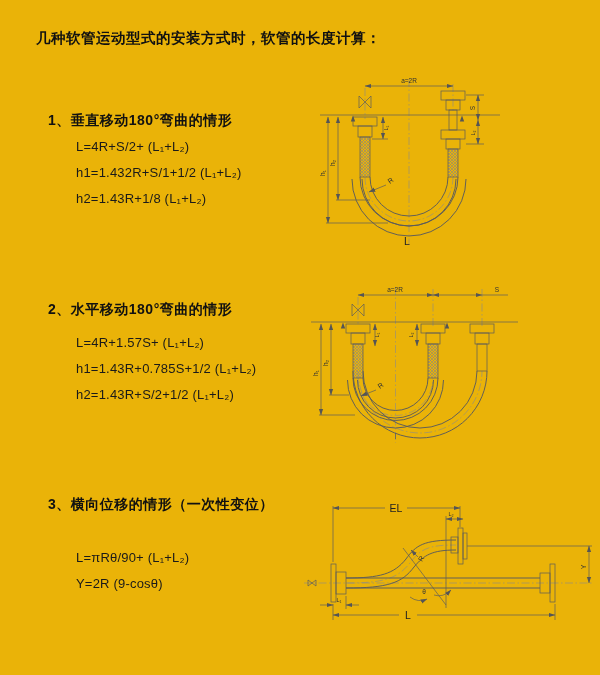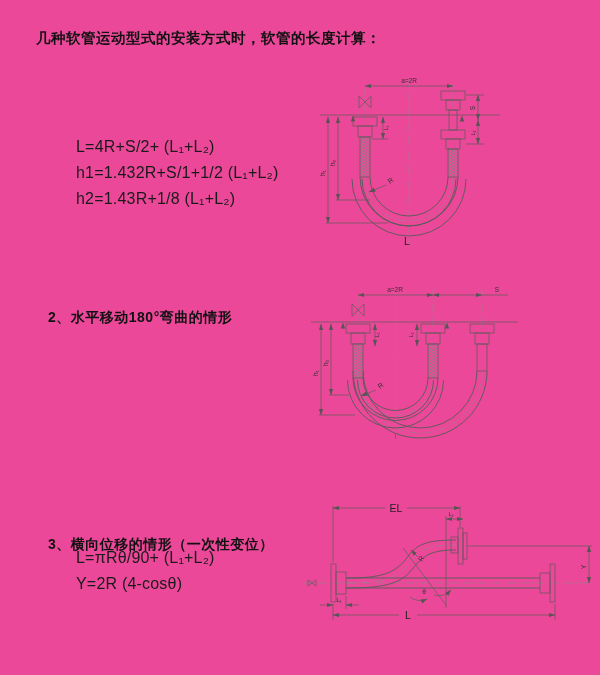--- a/index.html
+++ b/index.html
@@ -1,49 +1,55 @@
 <!DOCTYPE html>
 <html><head>
 <meta charset="utf-8">
 <style>
   html,body{margin:0;padding:0;background:#fff;}
-  #page{position:relative;width:600px;height:675px;background:#ec4899;overflow:hidden;
+  #page{position:relative;width:600px;height:675px;background:#eab308;overflow:hidden;
         font-family:"Liberation Sans","DejaVu Sans",sans-serif;color:#1a1a1a;}
   .title{position:absolute;left:36px;top:29px;font-size:14.5px;font-weight:bold;letter-spacing:.5px;color:#111;}
   .sec-heading{position:absolute;font-size:14px;font-weight:bold;color:#111;letter-spacing:.5px;}
-  .formulas{position:absolute;font-size:16px;line-height:26px;color:#1a1a1a;letter-spacing:.2px;}
+  .formulas{position:absolute;font-size:13px;line-height:26px;color:#1a1a1a;letter-spacing:.2px;}
   .formulas div{white-space:pre;}
   svg{position:absolute;overflow:visible;}
   svg text{font-family:"Liberation Sans","DejaVu Sans",sans-serif;fill:#333;}
   .dl{stroke:#5b5b5b;stroke-width:.7;fill:none;}
   .tube{stroke:#5b5b5b;stroke-width:.95;fill:none;}
   .cl{stroke:#8a8a8a;stroke-width:.6;fill:none;stroke-dasharray:8 2.5 1.5 2.5;}
   .dim{marker-start:url(#arr);marker-end:url(#arr);}
   .dimE{marker-end:url(#arr);}
   .t6{font-size:6.5px;} .t5{font-size:5.5px;} .t7{font-size:7px;} .tb{font-size:10.5px;fill:#222;}
 </style>
 </head>
 <body>
 
 <div id="page">
 
   <div class="title">几种软管运动型式的安装方式时，软管的长度计算：</div>
 
+  <div class="sec-heading" style="left:48px;top:112px">1、垂直移动180°弯曲的情形</div>
   <div class="formulas" style="left:76px;top:134px">
     <div>L=4R+S/2+ (L₁+L₂)</div>
     <div>h1=1.432R+S/1+1/2 (L₁+L₂)</div>
     <div>h2=1.43R+1/8 (L₁+L₂)</div>
   </div>
 
-  <div class="sec-heading" style="left:48px;top:309px">2、水平移动180°弯曲的情形</div>
-
-  <div class="sec-heading" style="left:48px;top:536px">3、横向位移的情形（一次性变位）</div>
+  <div class="sec-heading" style="left:48px;top:301px">2、水平移动180°弯曲的情形</div>
+  <div class="formulas" style="left:76px;top:330px">
+    <div>L=4R+1.57S+ (L₁+L₂)</div>
+    <div>h1=1.43R+0.785S+1/2 (L₁+L₂)</div>
+    <div>h2=1.43R+S/2+1/2 (L₁+L₂)</div>
+  </div>
+
+  <div class="sec-heading" style="left:48px;top:496px">3、横向位移的情形（一次性变位）</div>
   <div class="formulas" style="left:76px;top:545px">
     <div>L=πRθ/90+ (L₁+L₂)</div>
-    <div>Y=2R (4-cosθ)</div>
+    <div>Y=2R (9-cosθ)</div>
   </div>
 
   <svg width="0" height="0">
     <defs>
       <marker id="arr" viewBox="0 0 7 6" refX="6.3" refY="3" markerWidth="7" markerHeight="6" orient="auto-start-reverse" markerUnits="userSpaceOnUse">
         <path d="M0,0.8 L6.6,3 L0,5.2 Z" fill="#555"></path>
       </marker>
       <pattern id="xh" width="3" height="3" patternUnits="userSpaceOnUse">
         <path d="M0,0 L3,3 M3,0 L0,3" stroke="#858585" stroke-width="0.55"></path>
       </pattern>

